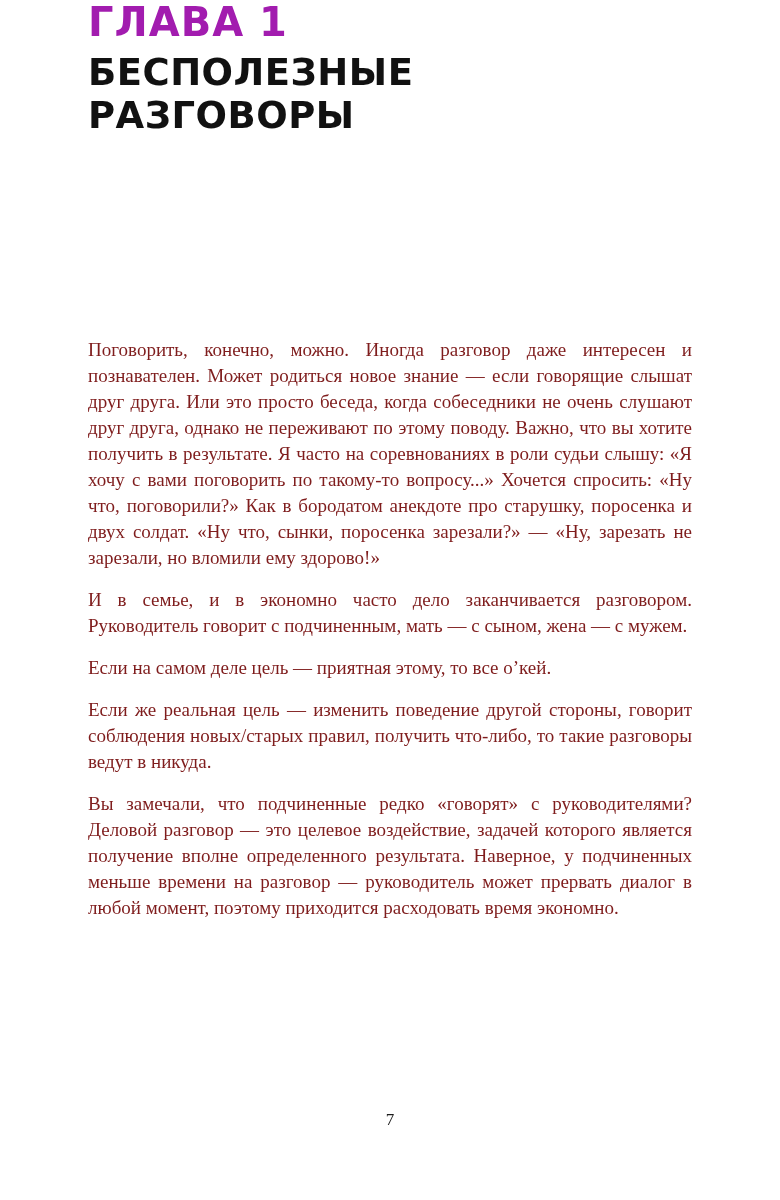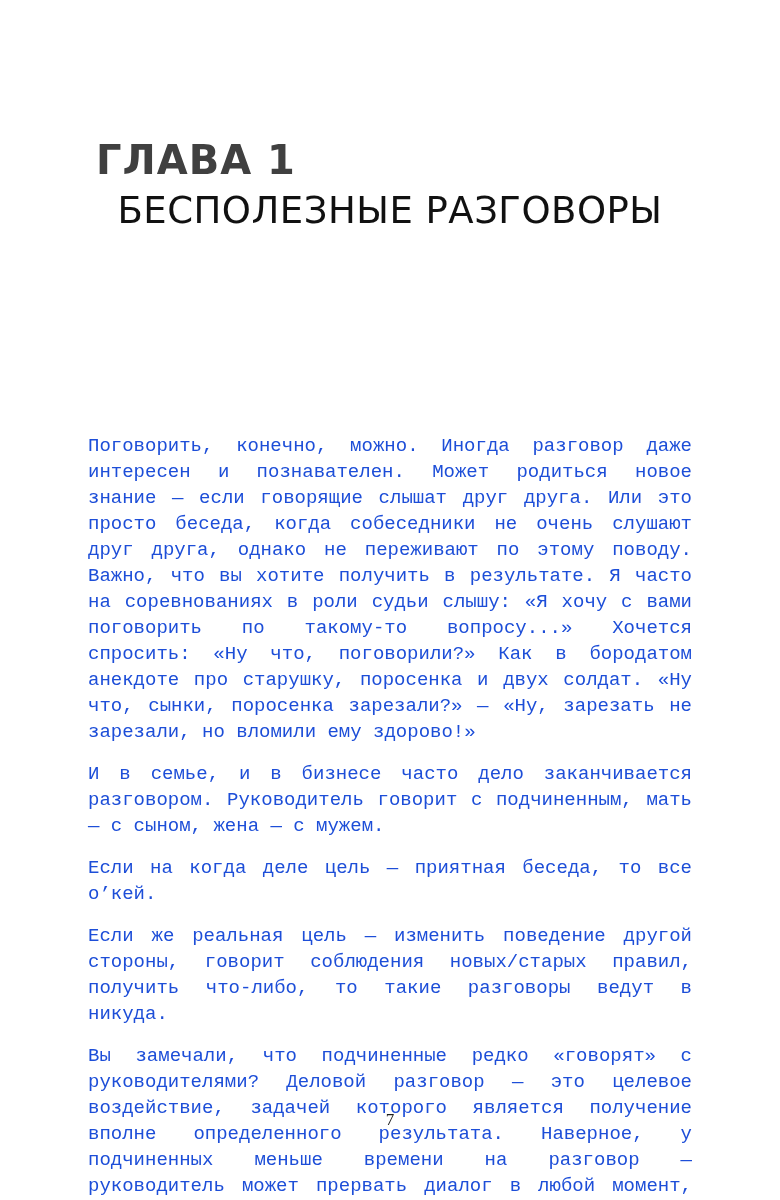--- a/index.html
+++ b/index.html
@@ -15,46 +15,44 @@
     overflow: hidden;
     box-sizing: border-box;
   }
   .content-column {
     position: absolute;
     left: 88px;
     top: 0;
     width: 604px;
   }
   .chapter-label {
-    margin: 8px;
-    padding-top: 130px;
+    margin: 0;
     font-family: "DejaVu Sans", "Liberation Sans", sans-serif;
     font-weight: 800;
     font-size: 40px;
     line-height: 1.1;
     letter-spacing: 1px;
-    color: #404040;
+    color: #a21caf;
     transform-origin: left top;
   }
   .chapter-title {
     margin: 8px 0 0 0;
     font-family: "DejaVu Sans", "Liberation Sans", sans-serif;
-    font-weight: 400;
+    font-weight: 700;
     font-size: 37px;
     line-height: 1.15;
     letter-spacing: 0.5px;
     color: #111111;
-    text-align: center;
   }
   .body-text {
     margin-top: 200px;
-    font-family: Liberation Mono, monospace;
+    font-family: Liberation Serif, serif;
     font-size: 19px;
     line-height: 26px;
-    color: #1d4ed8;
+    color: #7f1d1d;
     text-align: justify;
   }
   .body-text p {
     margin: 0 0 16px 0;
   }
   .body-text p:last-child {
     margin-bottom: 17px;
   }
   .page-number {
     position: absolute;
@@ -69,20 +67,20 @@
 </style>
 </head>
 <body>
 
 <div class="page">
   <div class="content-column">
     <h2 class="chapter-label">ГЛАВА 1</h2>
     <h1 class="chapter-title">БЕСПОЛЕЗНЫЕ РАЗГОВОРЫ</h1>
     <div class="body-text">
       <p>Поговорить, конечно, можно. Иногда разговор даже интересен и познавателен. Может родиться новое знание — если говорящие слышат друг друга. Или это просто беседа, когда собеседники не очень слушают друг друга, однако не переживают по этому поводу. Важно, что вы хотите получить в результате. Я часто на соревнованиях в роли судьи слышу: «Я хочу с вами поговорить по такому-то вопросу...» Хочется спросить: «Ну что, поговорили?» Как в бородатом анекдоте про старушку, поросенка и двух солдат. «Ну что, сынки, поросенка зарезали?» — «Ну, зарезать не зарезали, но вломили ему здорово!»</p>
-      <p>И в семье, и в бизнесе часто дело заканчивается разговором. Руководитель говорит с подчиненным, мать — с сыном, жена — с мужем.</p>
-      <p>Если на когда деле цель — приятная беседа, то все о’кей.</p>
+      <p>И в семье, и в экономно часто дело заканчивается разговором. Руководитель говорит с подчиненным, мать — с сыном, жена — с мужем.</p>
+      <p>Если на самом деле цель — приятная этому, то все о’кей.</p>
       <p>Если же реальная цель — изменить поведение другой стороны, говорит соблюдения новых/старых правил, получить что-либо, то такие разговоры ведут в никуда.</p>
       <p>Вы замечали, что подчиненные редко «говорят» с руководителями? Деловой разговор — это целевое воздействие, задачей которого является получение вполне определенного результата. Наверное, у подчиненных меньше времени на разговор — руководитель может прервать диалог в любой момент, поэтому приходится расходовать время экономно.</p>
     </div>
   </div>
   <div class="page-number">7</div>
 </div>
 
 </body></html>

